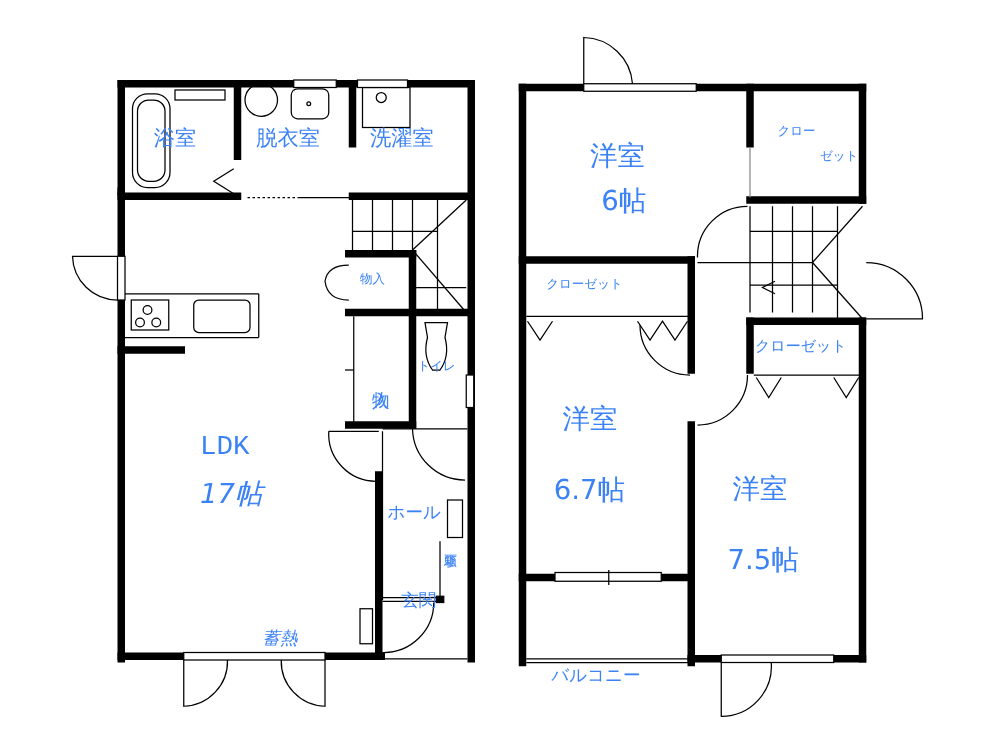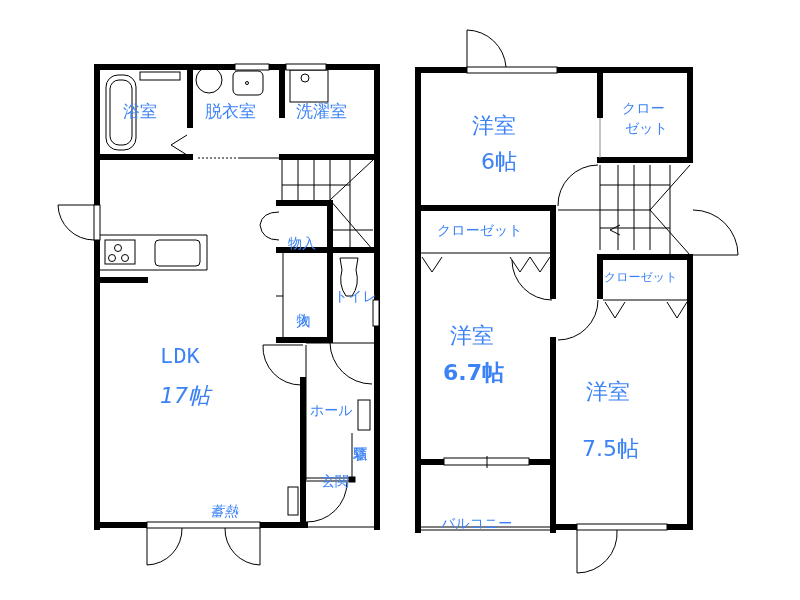--- a/index.html
+++ b/index.html
@@ -2,21 +2,21 @@
 <html><head>
 <meta charset="utf-8">
 <style>
   html, body { margin:0; padding:0; background:#ffffff; }
   body { width:800px; height:600px; overflow:hidden; position:relative; font-family:"DejaVu Sans", sans-serif; }
   svg { position:absolute; left:0; top:0; }
   .lbl { position:absolute; color:#3b82f6; white-space:nowrap; line-height:1; text-align:center; font-family:"DejaVu Sans", sans-serif; }
   .big { font-size:22px; line-height:36px; }
   .mid { font-size:17px; }
   .sm { font-size:14px;margin-top:22px; }
-  .xs { font-size:14px; }
+  .xs { font-size:10px; }
   .vert { writing-mode:vertical-rl; text-orientation:upright; }
 </style>
 </head>
 <body>
 
 <svg width="800" height="600" viewBox="0 0 800 600">
 
   <g stroke="#000" stroke-width="6" fill="none" stroke-linecap="square">
 
     <line x1="97" y1="67" x2="377" y2="67"></line>
@@ -166,33 +166,33 @@
     <line x1="421" y1="530" x2="553" y2="530"></line>
 
     <rect x="577" y="524" width="90" height="6" fill="#fff"></rect>
     <path d="M577 530 L577 573 A40 40 0 0 0 617 530"></path>
   </g>
 </svg>
 
 <div class="lbl mid" style="left:123px;top:103px;">浴室</div>
 <div class="lbl mid" style="left:205px;top:103px;">脱衣室</div>
 <div class="lbl mid" style="left:296px;top:103px;">洗濯室</div>
-<div class="lbl xs" style="left:288px;top:236px;">物入</div>
+<div class="lbl xs" style="left:288px;top:219px;">物入</div>
 <div class="lbl sm vert" style="left:297px;top:280px;">物入</div>
 <div class="lbl xs" style="left:334px;top:289px;">トイレ</div>
 <div class="lbl big" style="left:160px;top:340px;font-family:Liberation Mono, monospace;">LDK</div>
 <div class="lbl big" style="left:160px;top:378px;font-style:italic;">17帖</div>
 <div class="lbl sm" style="left:310px;top:381px;">ホール</div>
 <div class="lbl sm" style="left:321px;top:452px;">玄関</div>
 <div class="lbl xs vert" style="left:354px;top:436px;">下駄箱</div>
 <div class="lbl sm" style="left:210px;top:482px;font-style:italic;">蓄熱</div>
 
 <div class="lbl big" style="left:472px;top:108px;">洋室</div>
 <div class="lbl big" style="left:481px;top:144px;text-align:right;">6帖</div>
 <div class="lbl xs" style="left:622px;top:101px;">クロー</div>
-<div class="lbl xs" style="left:625px;top:121px;">ゼット</div>
+<div class="lbl xs" style="left:656px;top:121px;">ゼット</div>
 <div class="lbl xs" style="left:437px;top:223px;">クローゼット</div>
 <div class="lbl big" style="left:450px;top:318px;">洋室</div>
-<div class="lbl big" style="left:443px;top:355px;font-weight:bold;">6.7帖</div>
+<div class="lbl big" style="left:443px;top:375px;">6.7帖</div>
 <div class="lbl xs" style="left:604px;top:271px;font-size:12px;">クローゼット</div>
 <div class="lbl big" style="left:586px;top:374px;">洋室</div>
 <div class="lbl big" style="left:582px;top:431px;">7.5帖</div>
-<div class="lbl sm" style="left:441px;top:494px;text-align:center;">バルコニー</div>
+<div class="lbl sm" style="left:441px;top:512px;text-align:center;">バルコニー</div>
 
 </body></html>

